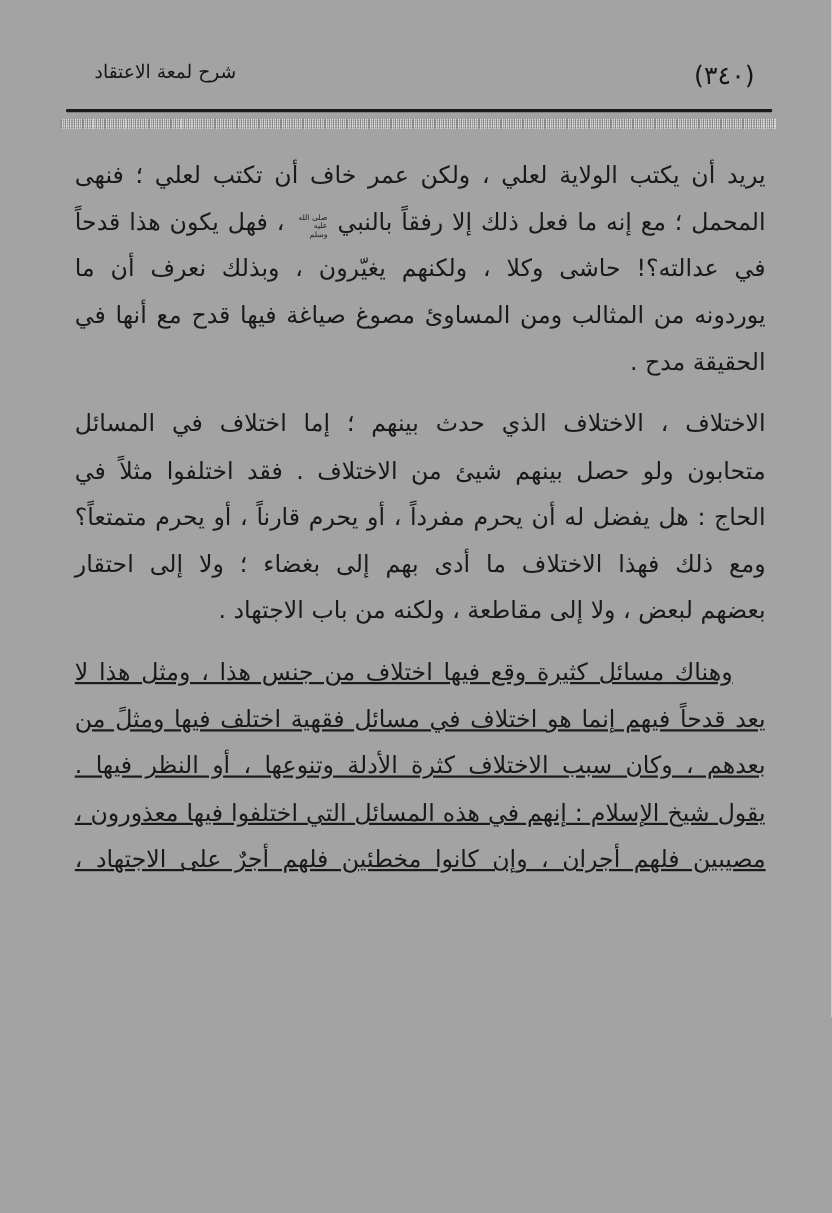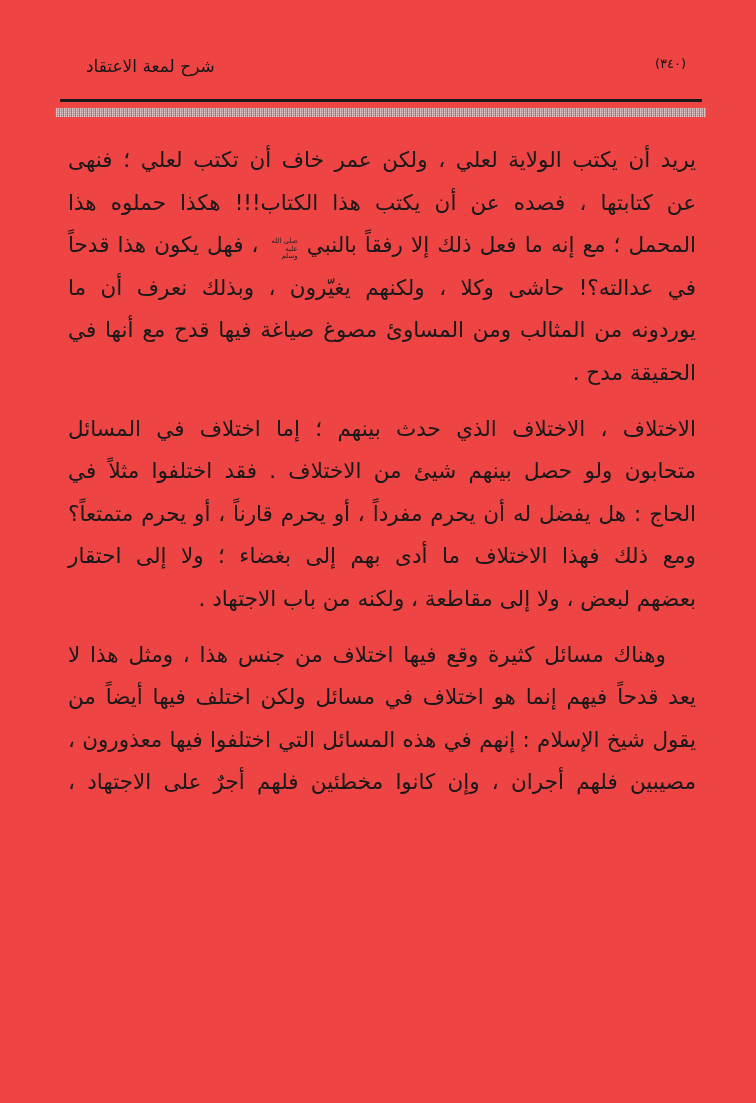--- a/index.html
+++ b/index.html
@@ -1,38 +1,38 @@
 <!DOCTYPE html>
 <html lang="ar" dir="rtl"><head>
 <meta charset="utf-8">
 <style>
   html,body{margin:0;padding:0;background:#e9e9e9;}
   .page{
     position:relative;
     width:756px;height:1103px;
     margin:0 auto;
-    background:#ef4444;
+    background:#a3a3a3;
     overflow:hidden;
     font-family:"DejaVu Sans",sans-serif;
     color:#1b1b1b;
     direction:rtl;
   }
   
   .book-title{
     position:absolute;
     left:86px;top:56px;
     font-size:17px;
     letter-spacing:0;
     color:#161616;
     direction:rtl;
   }
   .page-number{
     position:absolute;
     right:70px;top:56px;
-    font-size:13px;
+    font-size:23px;
     color:#161616;
     direction:rtl;
   }
   
   .rule-solid{
     position:absolute;
     left:60px;right:54px;top:99px;
     height:3px;
     background:#1a1a1a;
     border-radius:1px;
@@ -49,21 +49,21 @@
   }
   
   .body-text{
     position:absolute;
     top:139px;
     right:60px;
     left:68px;
     direction:rtl;
   }
   .para{margin:0 0 13px 0;}
-  .para:last-child{margin-bottom:0;}
+  .para:last-child{margin-bottom:0;text-decoration:underline;}
   .line{
     font-size:21.5px;
     line-height:42.6px;
     white-space:normal;
     text-align:justify;
     text-align-last:justify;
     text-justify:inter-word;
     color:#191919;
   }
   .line.first{padding-right:30px;}
@@ -88,34 +88,34 @@
   <div class="book-title">شرح لمعة الاعتقاد</div>
 
   <div class="page-number">(٣٤٠)</div>
 
   <div class="rule-solid"></div>
   <div class="rule-band"></div>
 
   <main class="body-text">
       <div class="para">
         <div class="line">يريد أن يكتب الولاية لعلي ، ولكن عمر خاف أن تكتب لعلي ؛ فنهى</div>
-        <div class="line">عن كتابتها ، فصده عن أن يكتب هذا الكتاب!!! هكذا حملوه هذا</div>
         <div class="line">المحمل ؛ مع إنه ما فعل ذلك إلا رفقاً بالنبي <span class="saw">صلى الله عليه وسلم</span> ، فهل يكون هذا قدحاً</div>
         <div class="line">في عدالته؟! حاشى وكلا ، ولكنهم يغيّرون ، وبذلك نعرف أن ما</div>
         <div class="line">يوردونه من المثالب ومن المساوئ مصوغ صياغة فيها قدح مع أنها في</div>
         <div class="line end">الحقيقة مدح .</div>
       </div>
       <div class="para">
         <div class="line">الاختلاف ، الاختلاف الذي حدث بينهم ؛ إما اختلاف في المسائل</div>
         <div class="line">متحابون ولو حصل بينهم شيئ من الاختلاف . فقد اختلفوا مثلاً في</div>
         <div class="line">الحاج : هل يفضل له أن يحرم مفرداً ، أو يحرم قارناً ، أو يحرم متمتعاً؟</div>
         <div class="line">ومع ذلك فهذا الاختلاف ما أدى بهم إلى بغضاء ؛ ولا إلى احتقار</div>
         <div class="line end">بعضهم لبعض ، ولا إلى مقاطعة ، ولكنه من باب الاجتهاد .</div>
       </div>
       <div class="para">
         <div class="line first">وهناك مسائل كثيرة وقع فيها اختلاف من جنس هذا ، ومثل هذا لا</div>
-        <div class="line">يعد قدحاً فيهم إنما هو اختلاف في مسائل ولكن اختلف فيها أيضاً من</div>
+        <div class="line">يعد قدحاً فيهم إنما هو اختلاف في مسائل فقهية اختلف فيها ومثلً من</div>
+        <div class="line">بعدهم ، وكان سبب الاختلاف كثرة الأدلة وتنوعها ، أو النظر فيها .</div>
         <div class="line">يقول شيخ الإسلام : إنهم في هذه المسائل التي اختلفوا فيها معذورون ،</div>
         <div class="line">مصيبين فلهم أجران ، وإن كانوا مخطئين فلهم أجرٌ على الاجتهاد ،</div>
       </div>
     </main>
 
 </div>
 
 </body></html>

